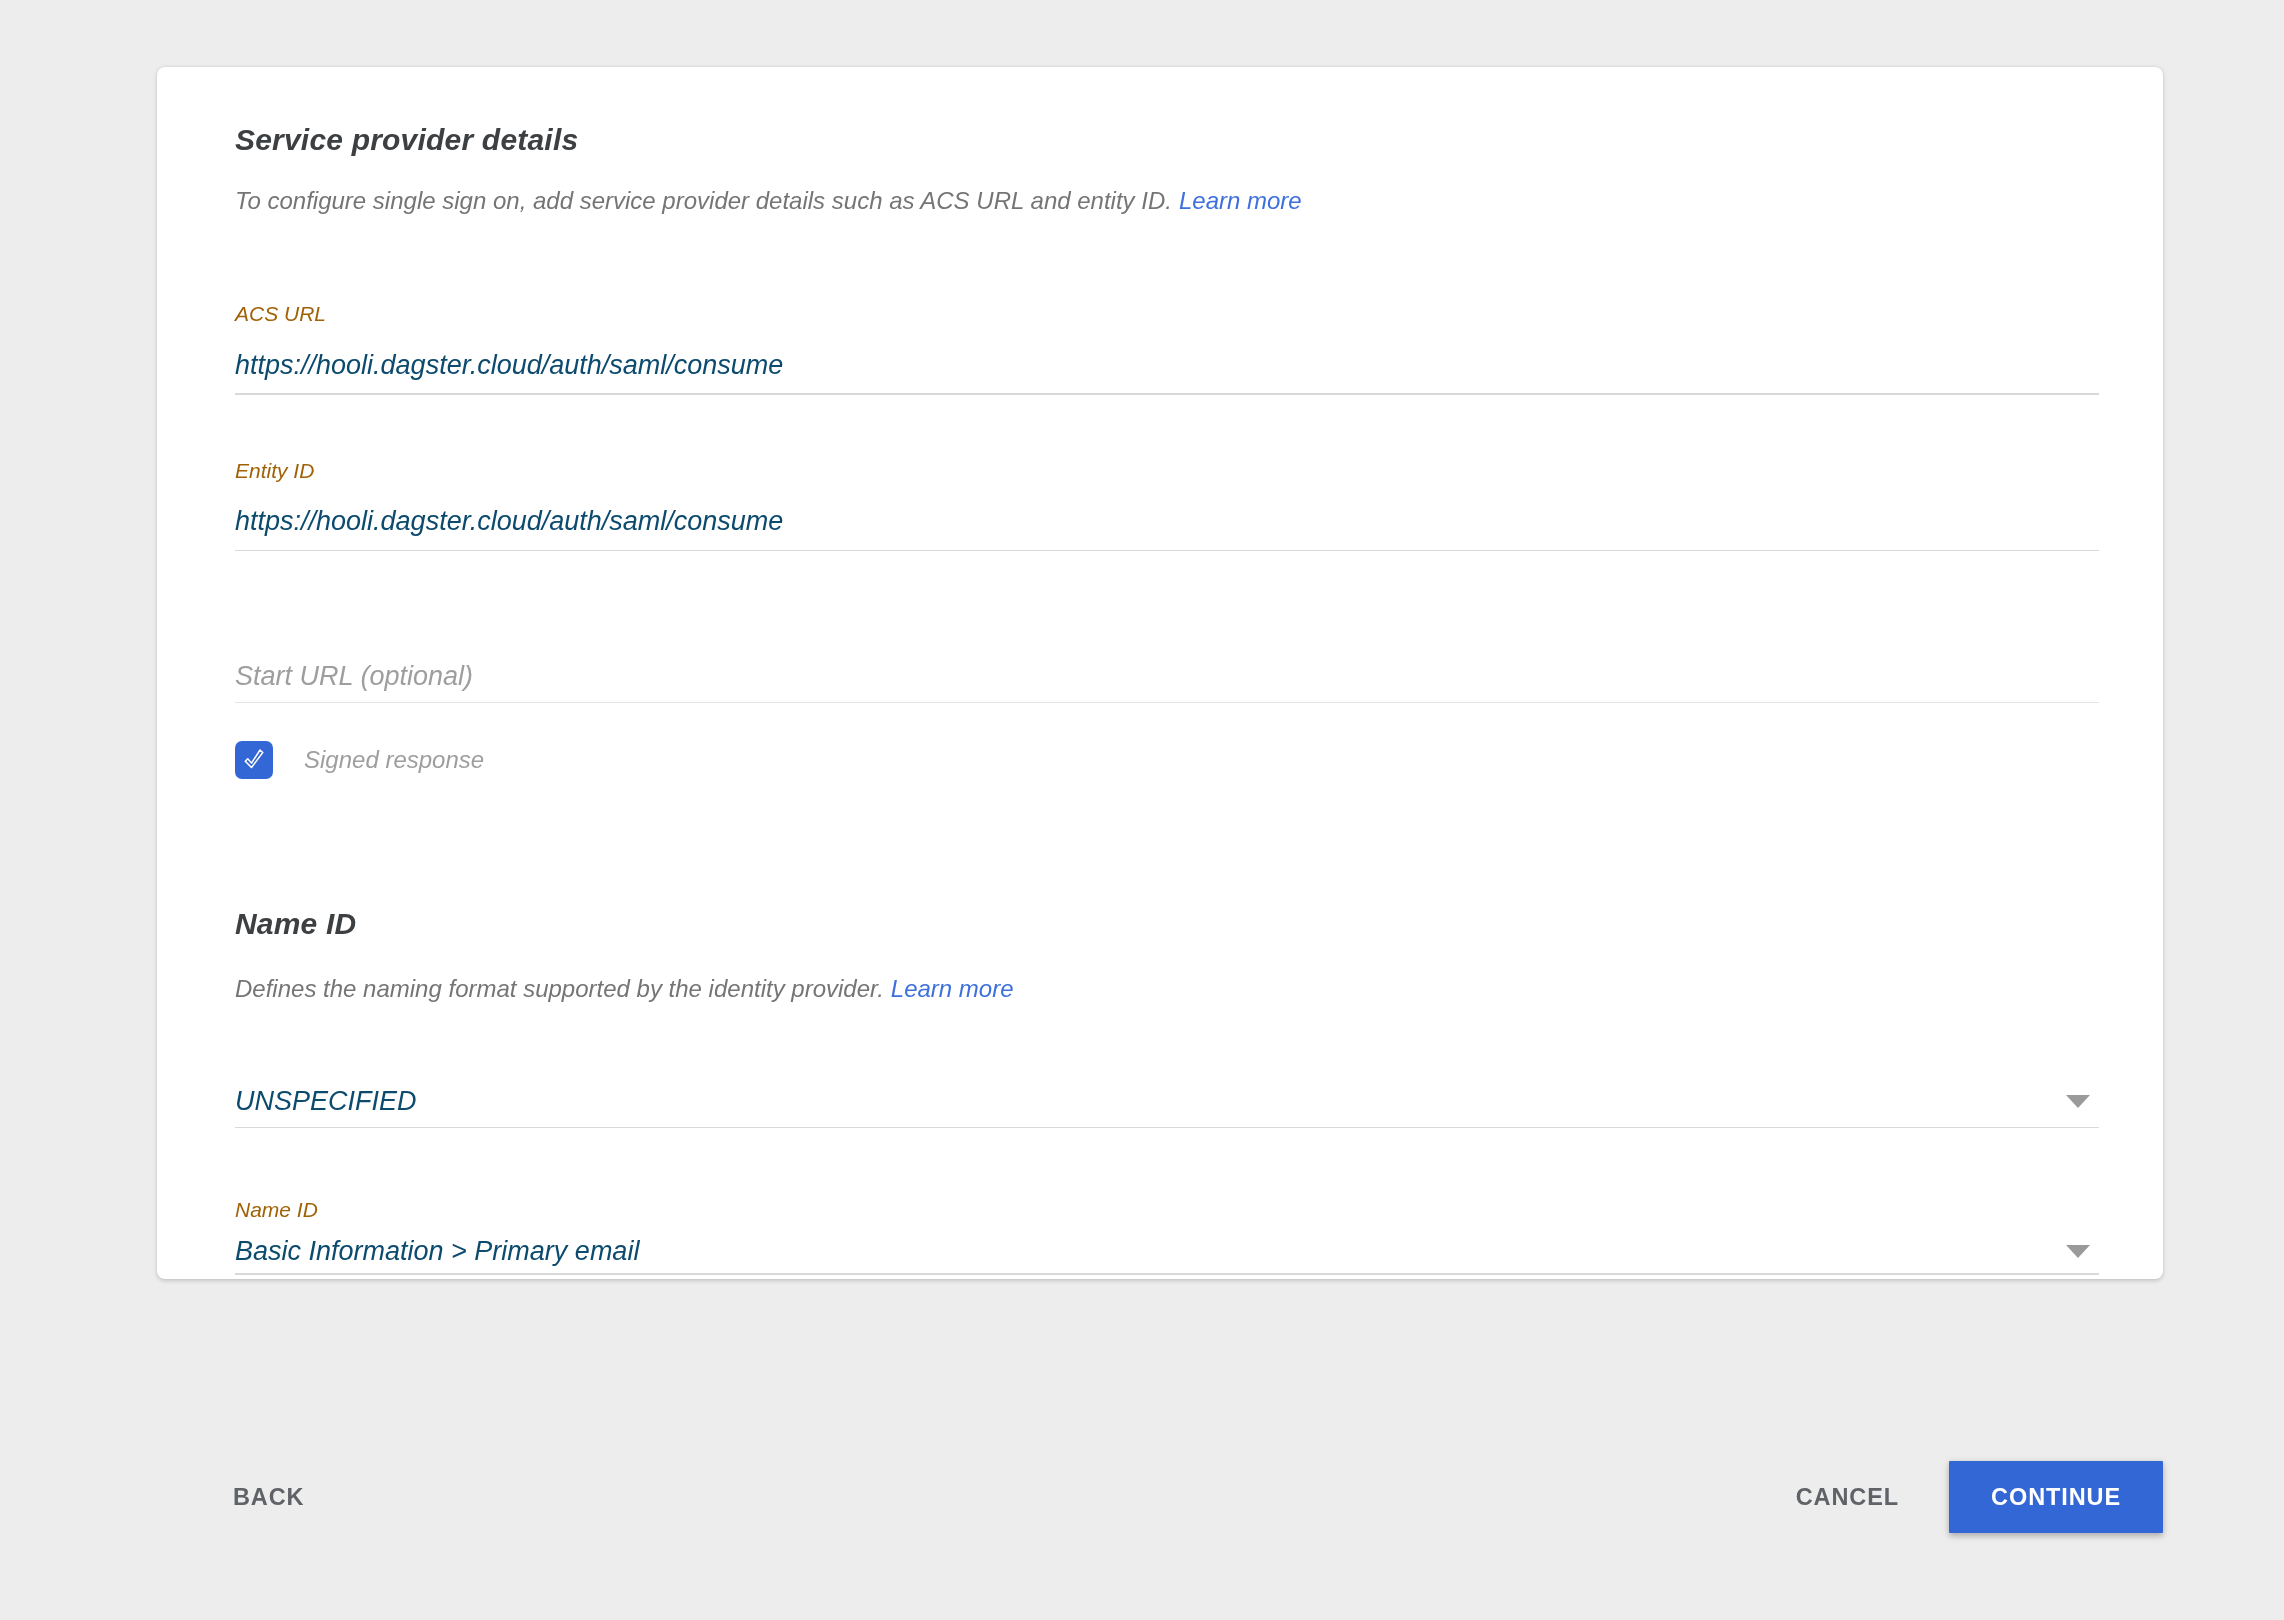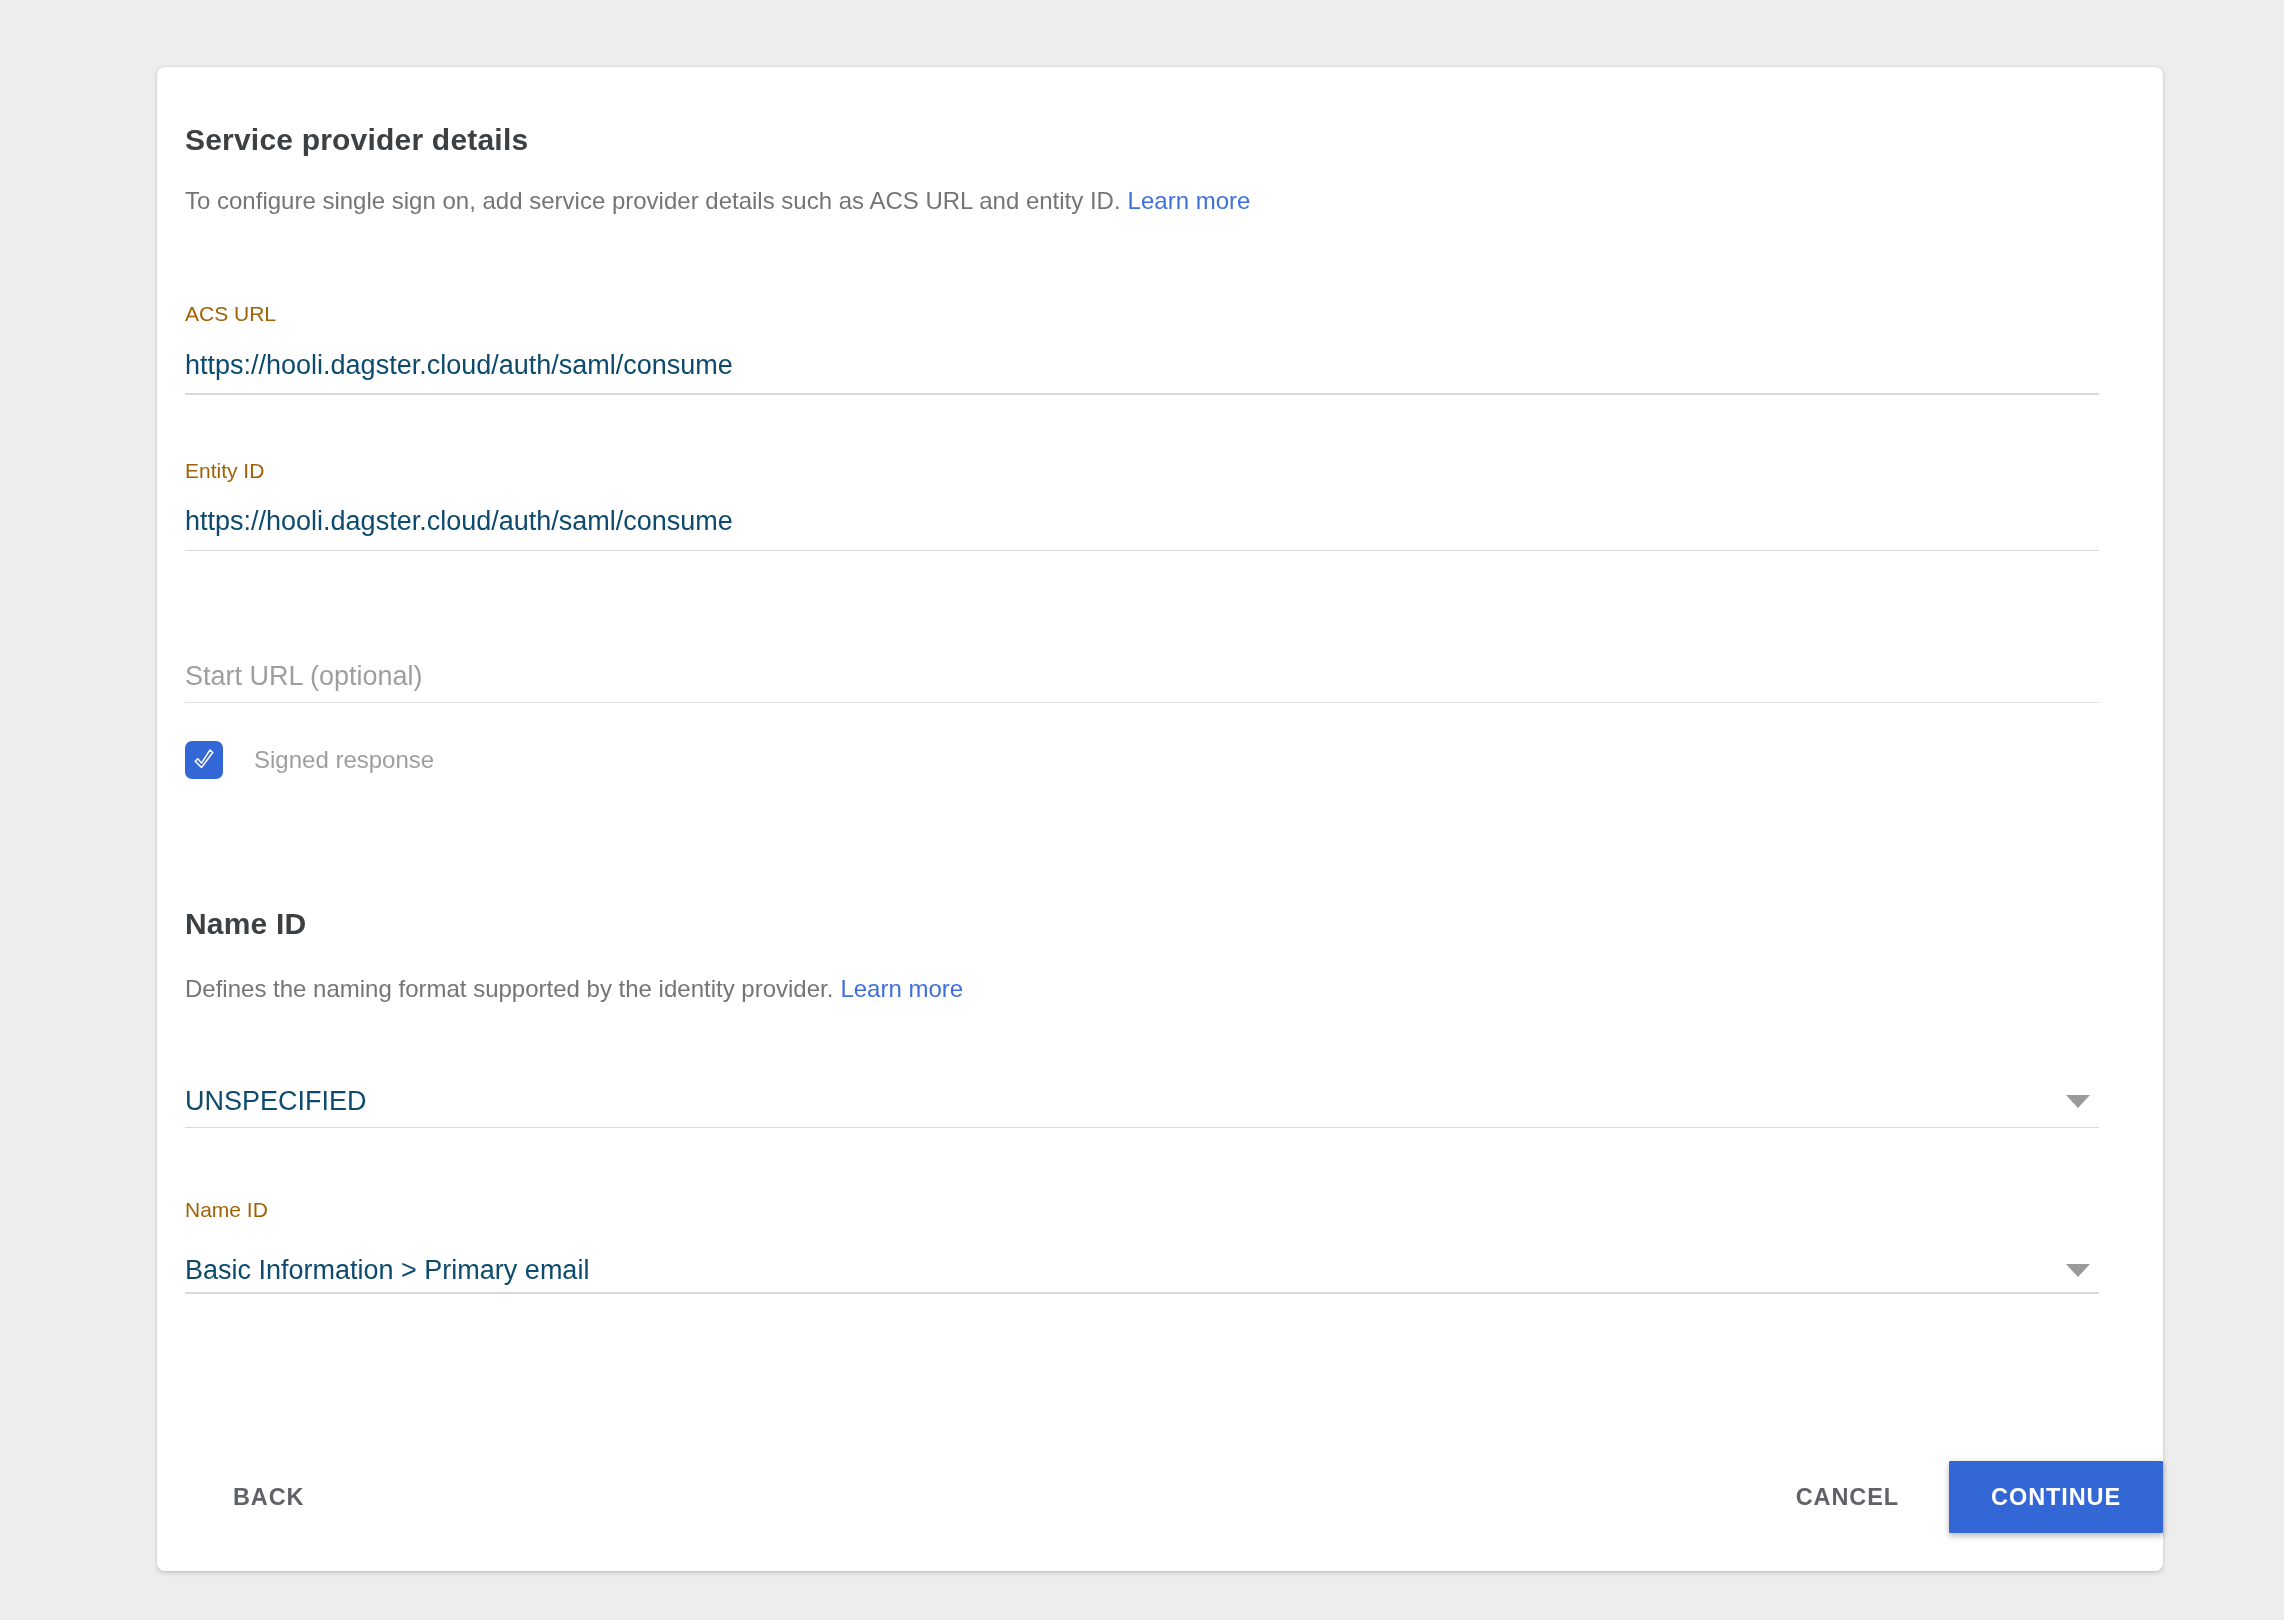--- a/index.html
+++ b/index.html
@@ -14,26 +14,27 @@
     position: relative;
     overflow: hidden;
   }
 
   
   .card {
     position: absolute;
     left: 157px;
     top: 67px;
     width: 2006px;
-    height: 1504px;
+    height: 1212px;
     box-sizing: border-box;
     background: #ffffff;
     border-radius: 7.8px;
     box-shadow: 0 1.6px 4.7px rgba(0,0,0,0.16), 0 0 1.6px rgba(0,0,0,0.10);
-    padding: 55px 64px 0 28px;
+    padding: 55px 64px 0 78px;
+    font-style: italic;
   }
 
   .sec-title {
     margin: 0;
     font-size: 30px;
     line-height: 36px;
     font-weight: 700;
     color: #3c4043;
     letter-spacing: 0.2px;
   }
@@ -105,21 +106,21 @@
 
   .sec2-title { margin-top: 127px; }
   .sec2-desc  { margin-top: 31px; }
 
   .f-nif { margin-top: 82px; }
   .f-nid { margin-top: 69px; }
   .value-row {
     display: flex;
     align-items: center;
     justify-content: space-between;
-    margin-top: 33px;
+    margin-top: 14px;
     cursor: pointer;
   }
   .value-row .value { margin-top: 0; }
   .dd-arrow {
     width: 0;
     height: 0;
     border-left: 12.5px solid transparent;
     border-right: 12.5px solid transparent;
     border-top: 13.3px solid #9a9a9a;
     margin-right: 9.4px;

